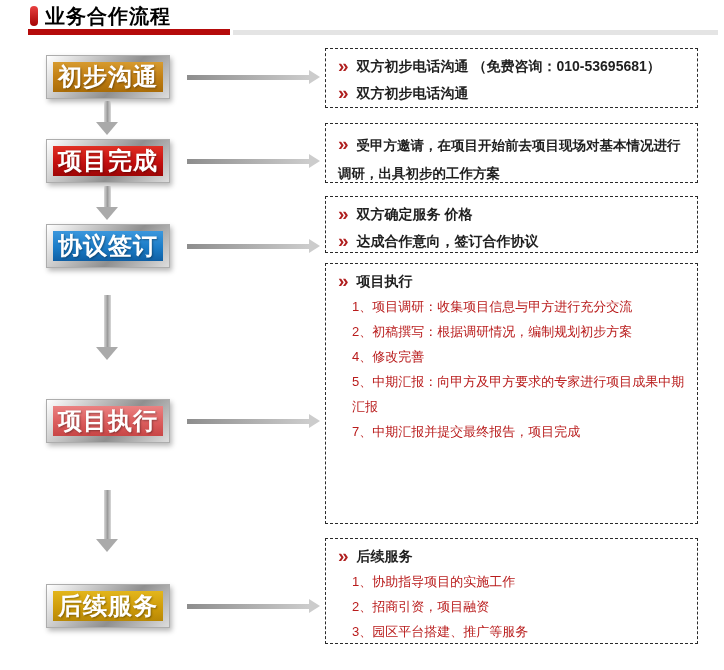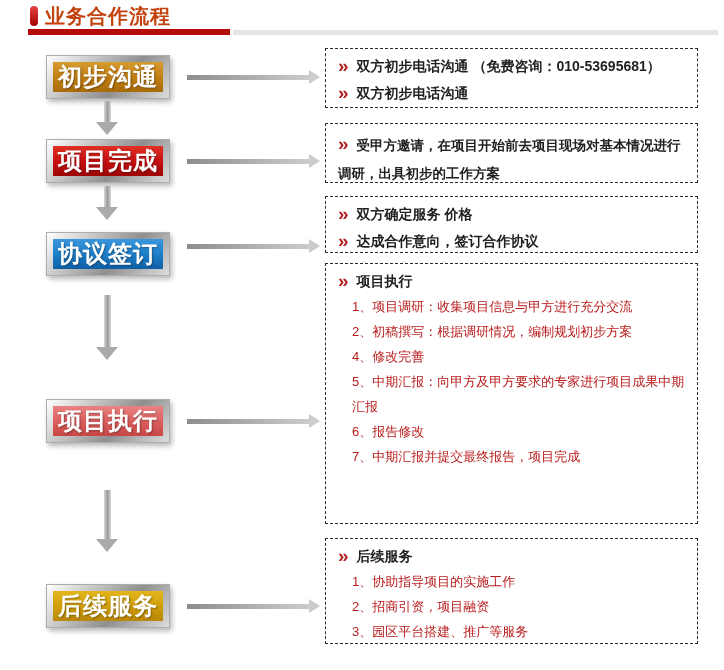--- a/index.html
+++ b/index.html
@@ -4,21 +4,21 @@
 <style>
   html,body{margin:0;padding:0;background:#fff;}
   .canvas{
     position:relative;width:724px;height:670px;background:#ffffff;overflow:hidden;
     font-family:"Liberation Sans",sans-serif;
   }
   
   .title-bullet{position:absolute;left:30px;top:6px;width:8px;height:20px;border-radius:4px;
     background:linear-gradient(180deg,#e84040,#a50303);}
   .page-title{position:absolute;left:45px;top:3px;margin:0;font-size:20px;font-weight:bold;
-    color:#c2410c;letter-spacing:1px;}
+    color:#000000;letter-spacing:1px;}
   .underline-red{position:absolute;left:28px;top:29px;width:202px;height:6px;background:#b50b0b;}
   .underline-grey{position:absolute;left:233px;top:30px;width:485px;height:5px;background:#e4e4e4;}
   
   .step{position:absolute;left:46px;width:124px;height:44px;box-sizing:border-box;
     border:1px solid #adadad;padding:6px;
     background:linear-gradient(135deg,#ffffff 0%,#8f8f8f 60%,#dddddd 100%);
     box-shadow:2px 3px 5px rgba(0,0,0,0.28);text-align:center;}
   .step-inner{width:100%;height:100%;box-sizing:border-box;display:flex;align-items:center;
     justify-content:center;color:#fff;font-weight:bold;font-size:24px;letter-spacing:1px;
     text-shadow:1px 1px 2px rgba(0,0,0,0.35);}
@@ -56,21 +56,21 @@
   <h1 class="page-title">业务合作流程</h1>
   <div class="underline-red"></div>
   <div class="underline-grey"></div>
 
   <div class="step" style="top:55px">
     <div class="step-inner bg-1">初步沟通</div>
   </div>
   <div class="step" style="top:139px">
     <div class="step-inner bg-2">项目完成</div>
   </div>
-  <div class="step" style="top:232px">
+  <div class="step" style="top:224px">
     <div class="step-inner bg-3">协议签订</div>
   </div>
   <div class="step" style="top:399px">
     <div class="step-inner bg-4">项目执行</div>
   </div>
   <div class="step" style="top:584px">
     <div class="step-inner bg-5">后续服务</div>
   </div>
 
   <div class="varrow" style="top:101px;height:34px">
@@ -141,21 +141,20 @@
 
   <div class="dbox" style="top:263px;height:261px">
     <div class="dline hdr">
       <span class="chev">»</span>
       <span>项目执行</span>
     </div>
     <div class="ditem">1、项目调研：收集项目信息与甲方进行充分交流</div>
     <div class="ditem">2、初稿撰写：根据调研情况，编制规划初步方案</div>
     <div class="ditem">4、修改完善</div>
     <div class="ditem">5、中期汇报：向甲方及甲方要求的专家进行项目成果中期汇报</div>
-    <div class="ditem">6、报告修改</div>
     <div class="ditem">7、中期汇报并提交最终报告，项目完成</div>
   </div>
 
   <div class="dbox" style="top:538px;height:106px">
     <div class="dline hdr">
       <span class="chev">»</span>
       <span>后续服务</span>
     </div>
     <div class="ditem">1、协助指导项目的实施工作</div>
     <div class="ditem">2、招商引资，项目融资</div>

